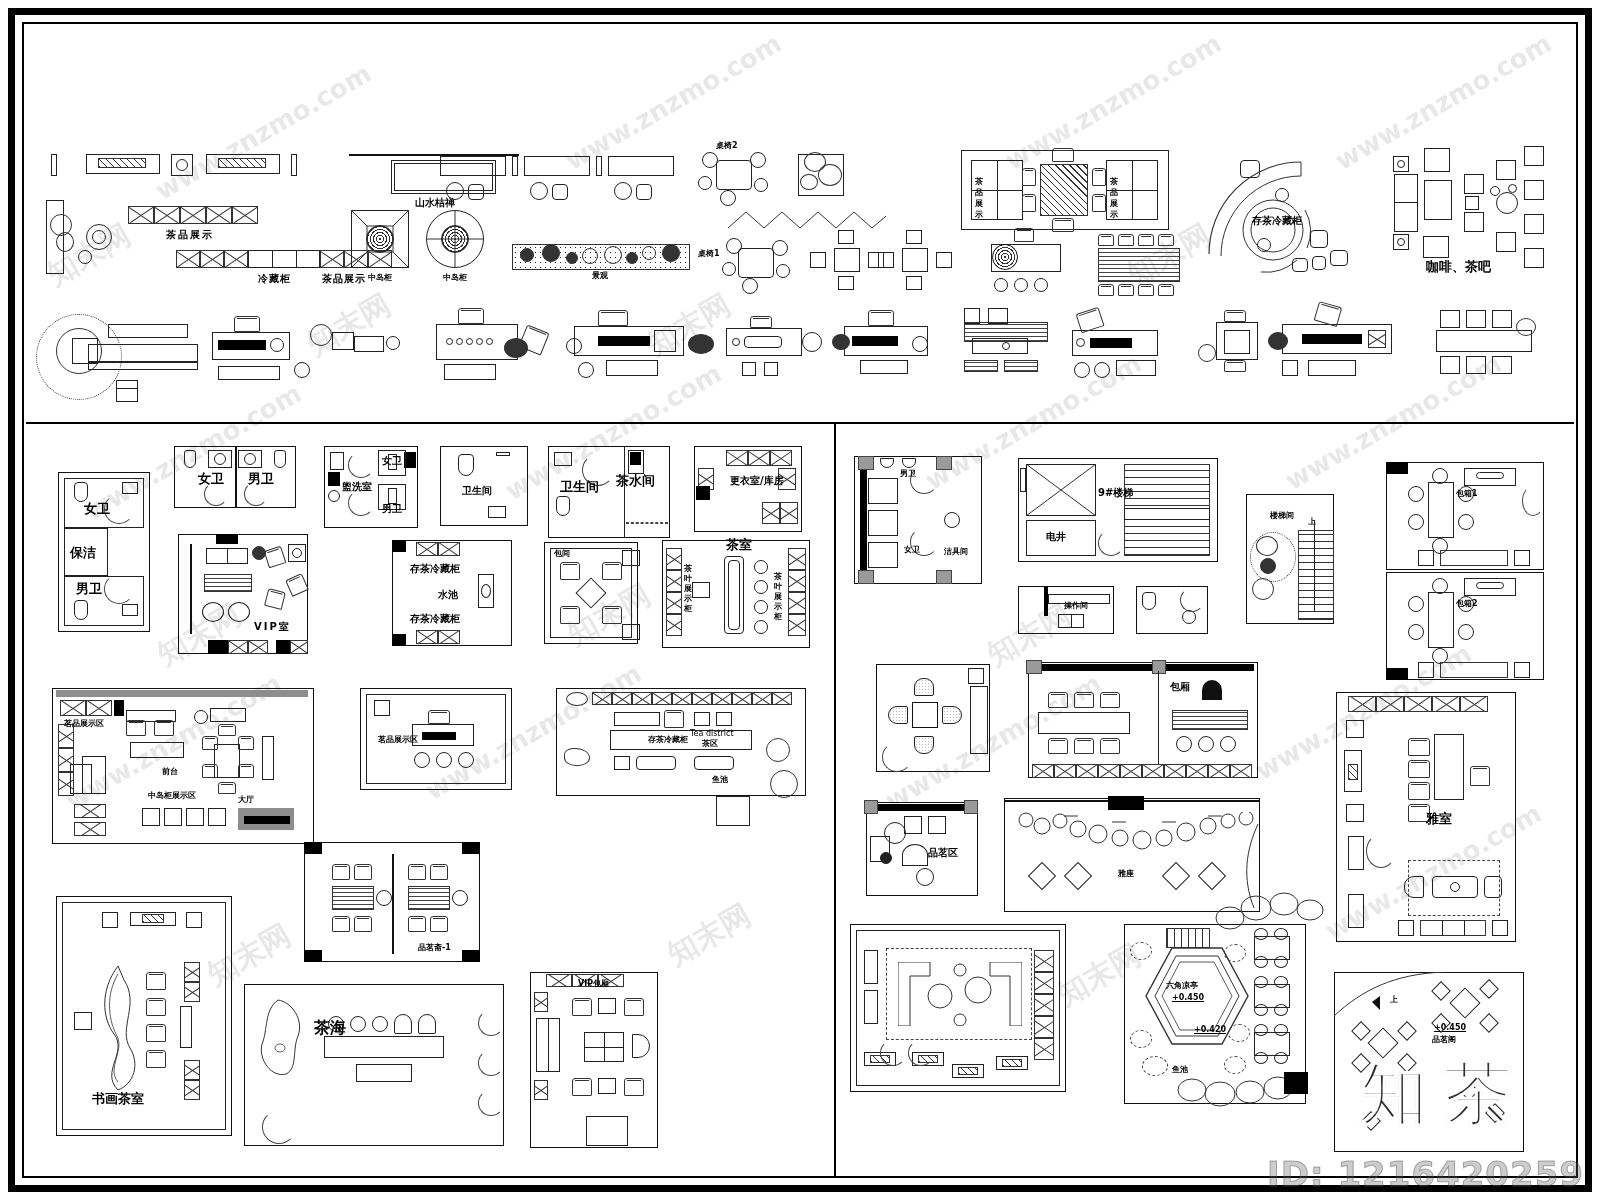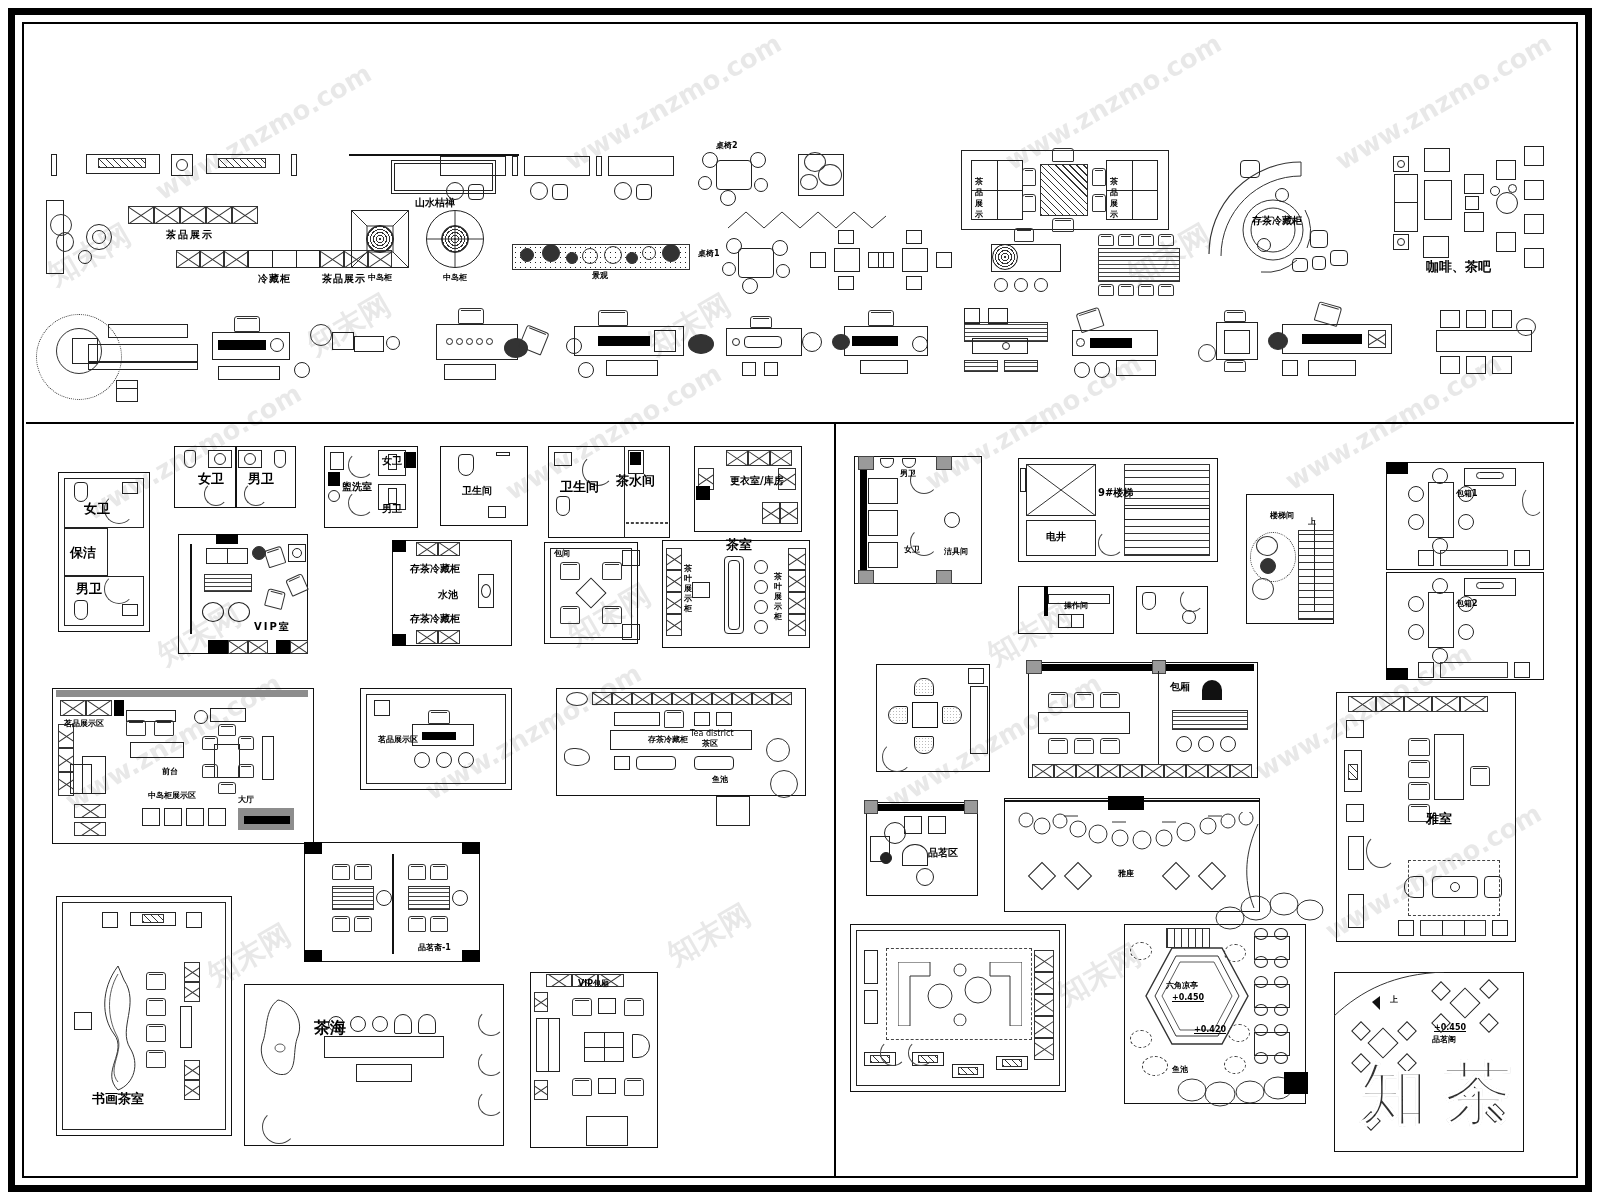--- a/index.html
+++ b/index.html
@@ -1077,13 +1077,14 @@
     <div class="bx" style="left:564px;top:600px;width:14px;height:14px;transform:rotate(45deg);"></div>
     <div class="bx" style="left:518px;top:632px;width:14px;height:14px;transform:rotate(45deg);"></div>
     <div class="bx" style="left:564px;top:632px;width:14px;height:14px;transform:rotate(45deg);"></div>
     <div class="bx" style="left:626px;top:660px;width:14px;height:14px;transform:rotate(45deg);"></div>
     <div class="bx" style="left:652px;top:682px;width:14px;height:14px;transform:rotate(45deg);"></div>
     <div class="bx" style="left:528px;top:690px;width:14px;height:14px;transform:rotate(45deg);"></div>
     <div class="lbl" style="left:524px;top:636px;font-size:68px;font-weight:700;color:rgba(20,20,20,.88);-webkit-text-stroke:1px #fff;">知</div>
     <div class="lbl" style="left:608px;top:636px;font-size:68px;font-weight:700;color:rgba(20,20,20,.88);-webkit-text-stroke:1px #fff;">茶</div>
   </div>
 
+  <div class="idstamp">ID: 1216420259</div>
 </div>
 
 </body></html>

